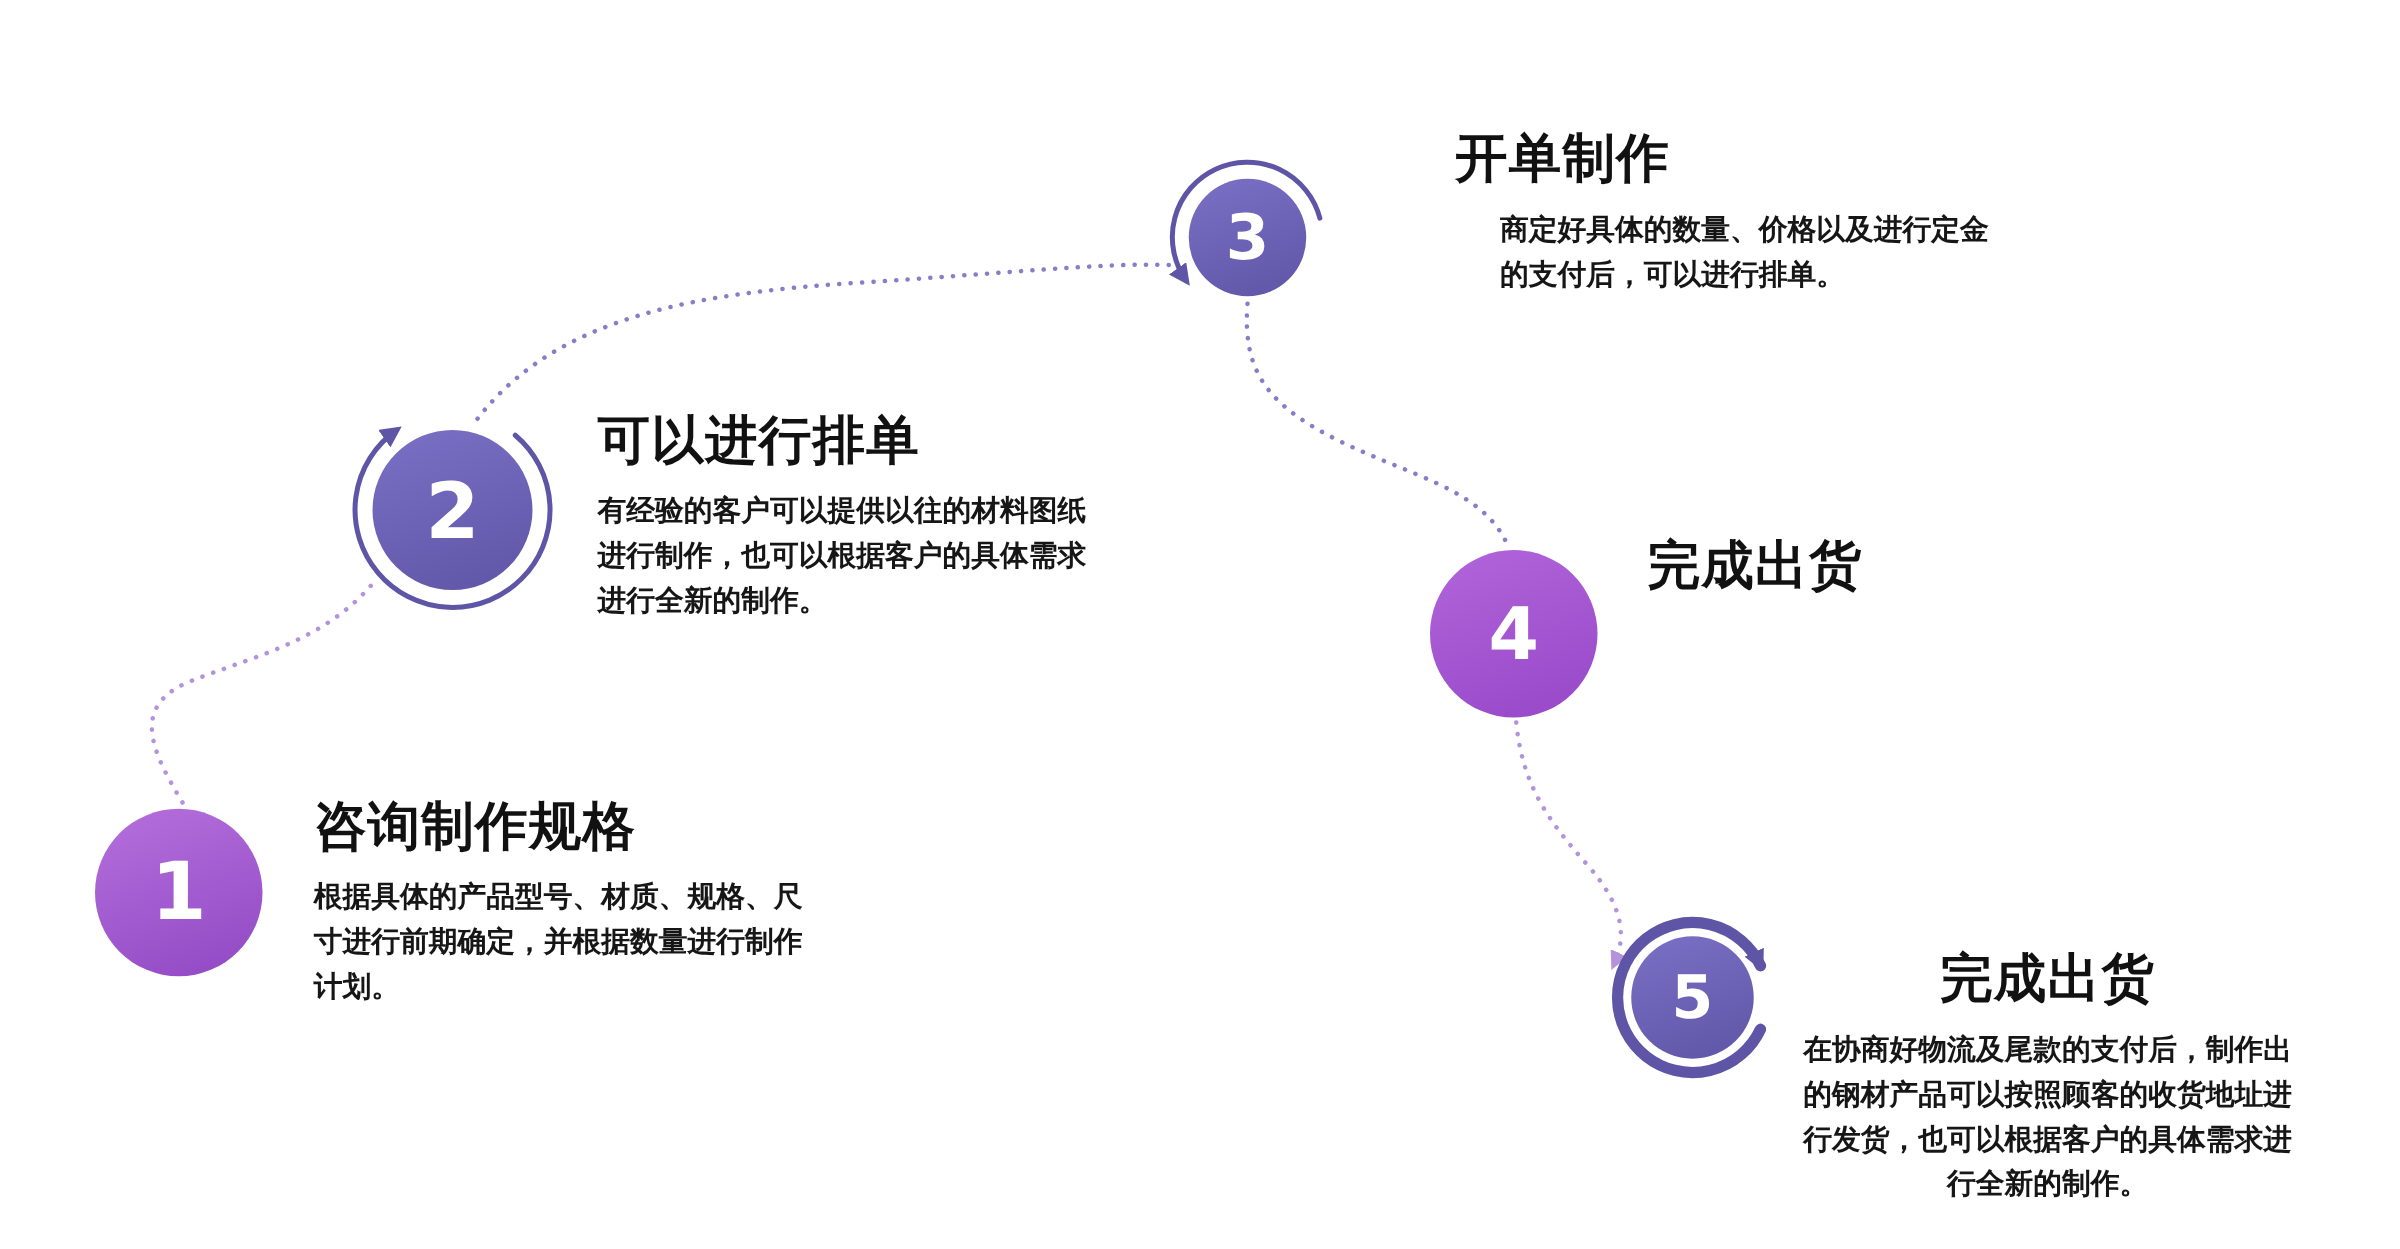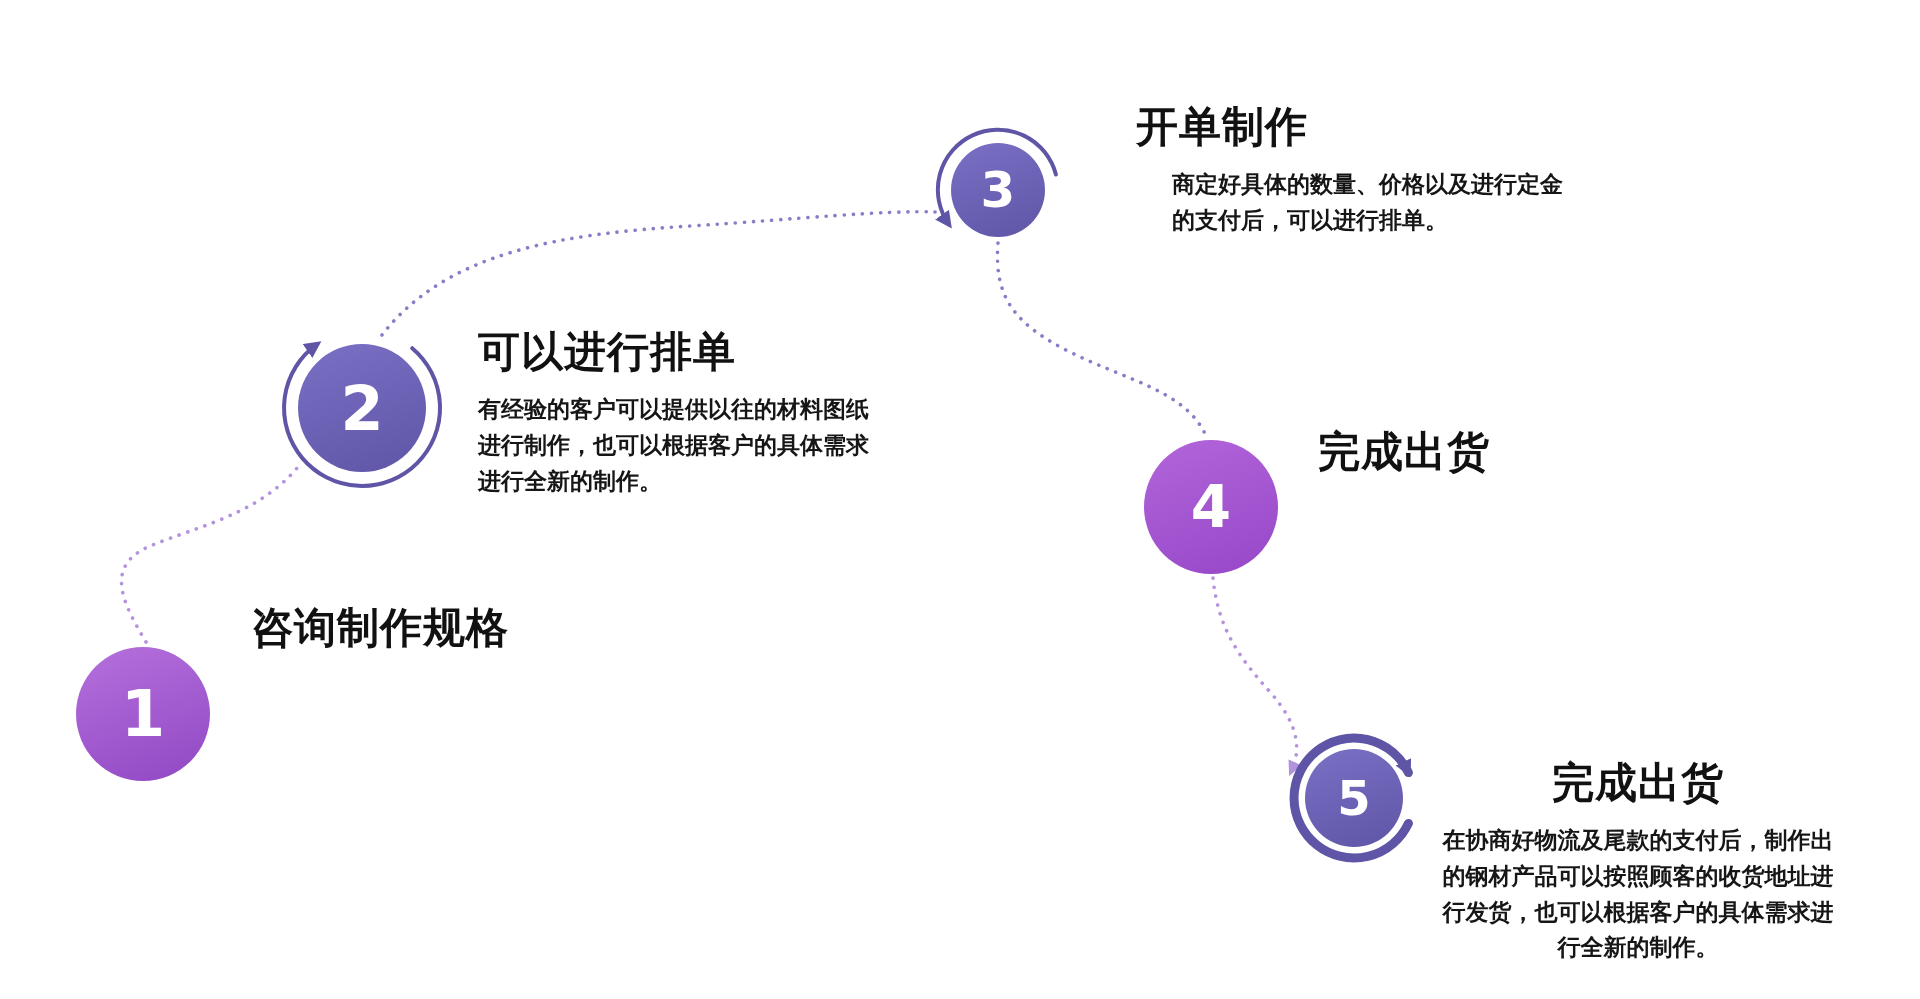--- a/index.html
+++ b/index.html
@@ -16,23 +16,23 @@
     background:linear-gradient(160deg,#B570DC 0%,#9148C4 100%);}
   .s2 .circle{left:298px;top:344px;width:128px;height:128px;font-size:62px;
     background:linear-gradient(160deg,#7A71C6 0%,#5E55A6 100%);}
   .s3 .circle{left:951px;top:143px;width:94px; height:94px; font-size:50px;
     background:linear-gradient(160deg,#7A71C6 0%,#5E55A6 100%);}
   .s4 .circle{left:1144px;top:440px;width:134px;height:134px;font-size:58px;
     background:linear-gradient(160deg,#B265DA 0%,#9747C8 100%);}
   .s5 .circle{left:1305px;top:749px;width:98px;height:98px;font-size:48px;
     background:linear-gradient(160deg,#7A71C6 0%,#5E55A6 100%);}
   .textblock{position:absolute;}
-  .s1 .textblock{left:251px; top:604px;}
+  .s1 .textblock{left:251px; top:637px;}
   .s2 .textblock{left:478px; top:328px;}
-  .s3 .textblock{left:1136px;top:103px;}
+  .s3 .textblock{left:1164px;top:103px;}
   .s4 .textblock{left:1318px;top:428px;}
   .s5 .textblock{left:1440px;top:759px;text-align:center;}
   .step-title{
     font-size:42px;font-weight:700;color:#111111;line-height:1.15;
     letter-spacing:1px;white-space:nowrap;
   }
   .step-desc{
     margin-top:16px;font-size:23px;font-weight:700;color:#161616;
     line-height:1.55;word-break:break-all;
   }
@@ -71,20 +71,21 @@
 
     <path d="M 1408.4 823.4 A 60 60 0 1 1 1408.4 772.6" fill="none" stroke="#5E55A6" stroke-width="9" stroke-linecap="round" marker-end="url(#arrowIndigo)"></path>
   </svg>
 
   <div class="step s1">
     <div class="circle">
       <span>1</span>
     </div>
     <div class="textblock">
       <div class="step-title">咨询制作规格</div>
+      <div class="step-desc">根据具体的产品型号、材质、规格、尺寸进行前期确定，并根据数量进行制作计划。</div>
     </div>
   </div>
 
   <div class="step s2">
     <div class="circle">
       <span>2</span>
     </div>
     <div class="textblock">
       <div class="step-title">可以进行排单</div>
       <div class="step-desc">有经验的客户可以提供以往的材料图纸进行制作，也可以根据客户的具体需求进行全新的制作。</div>

